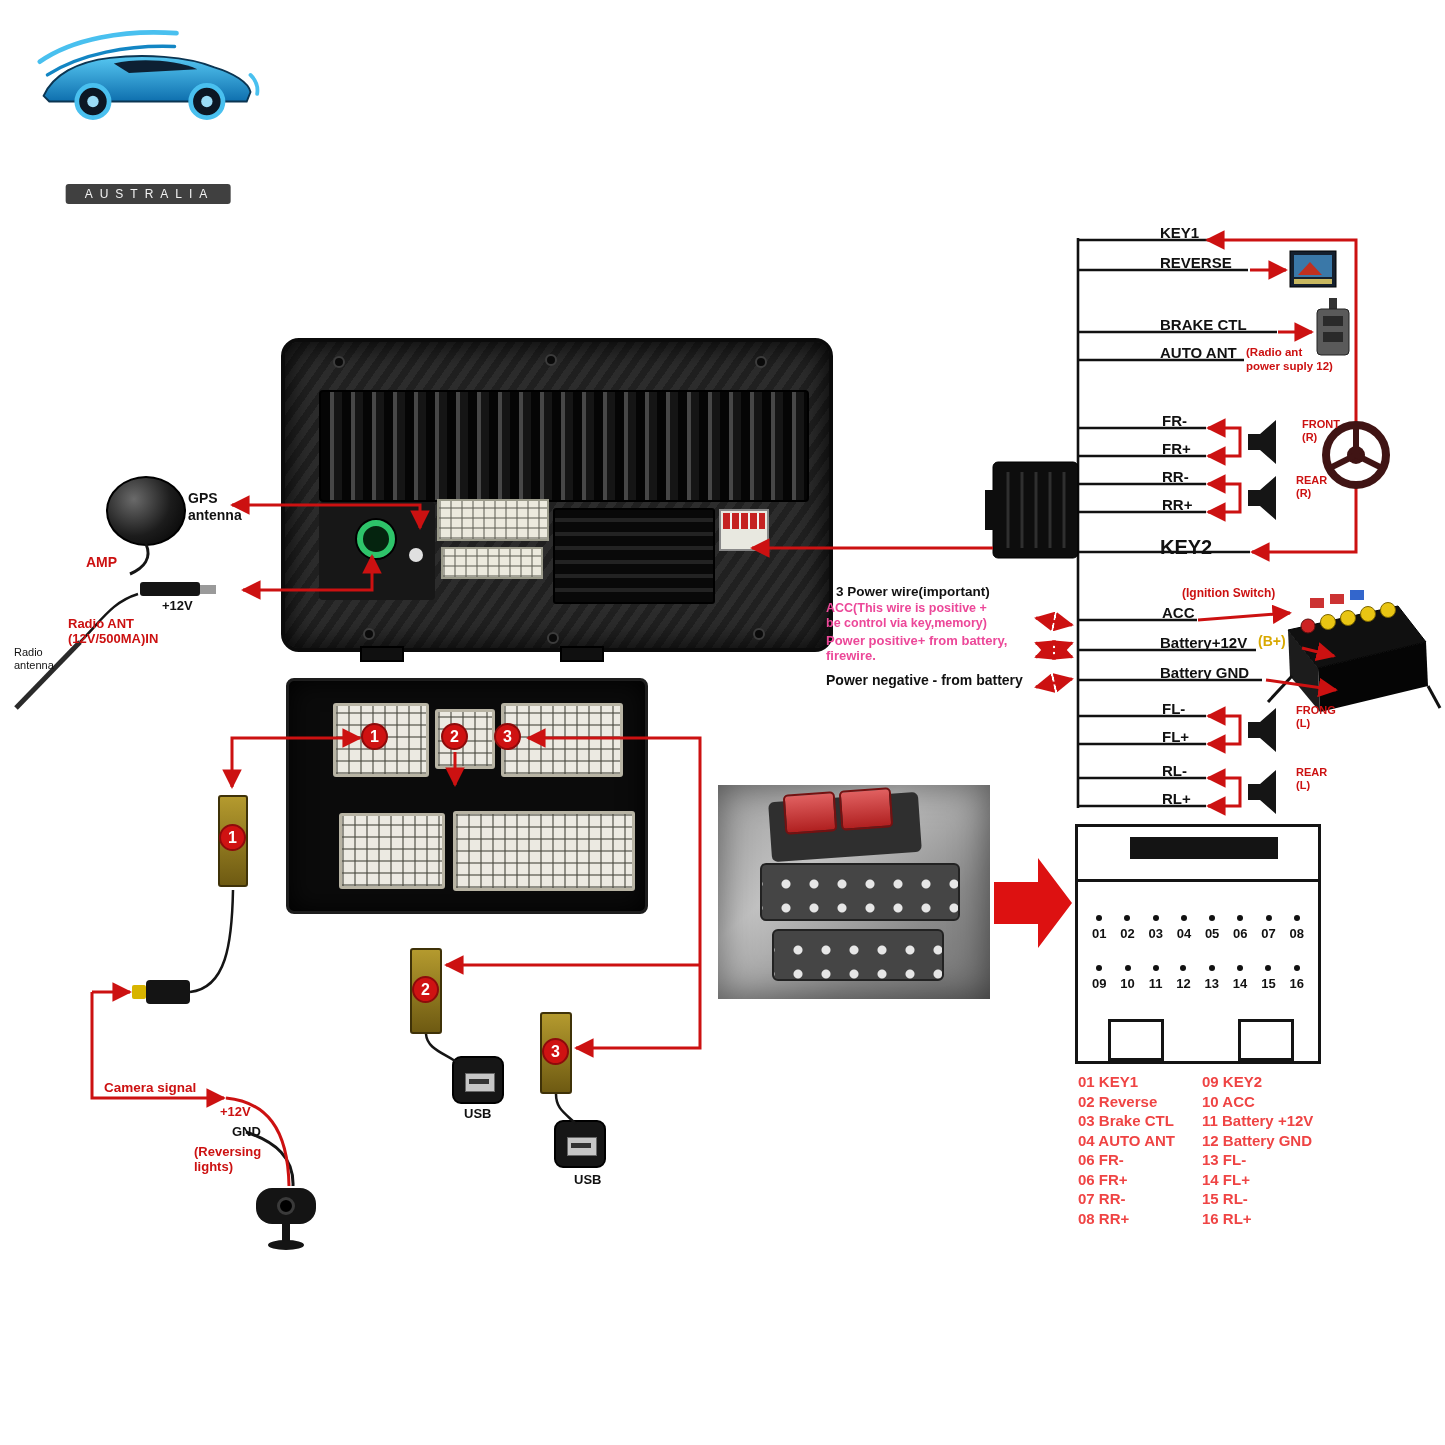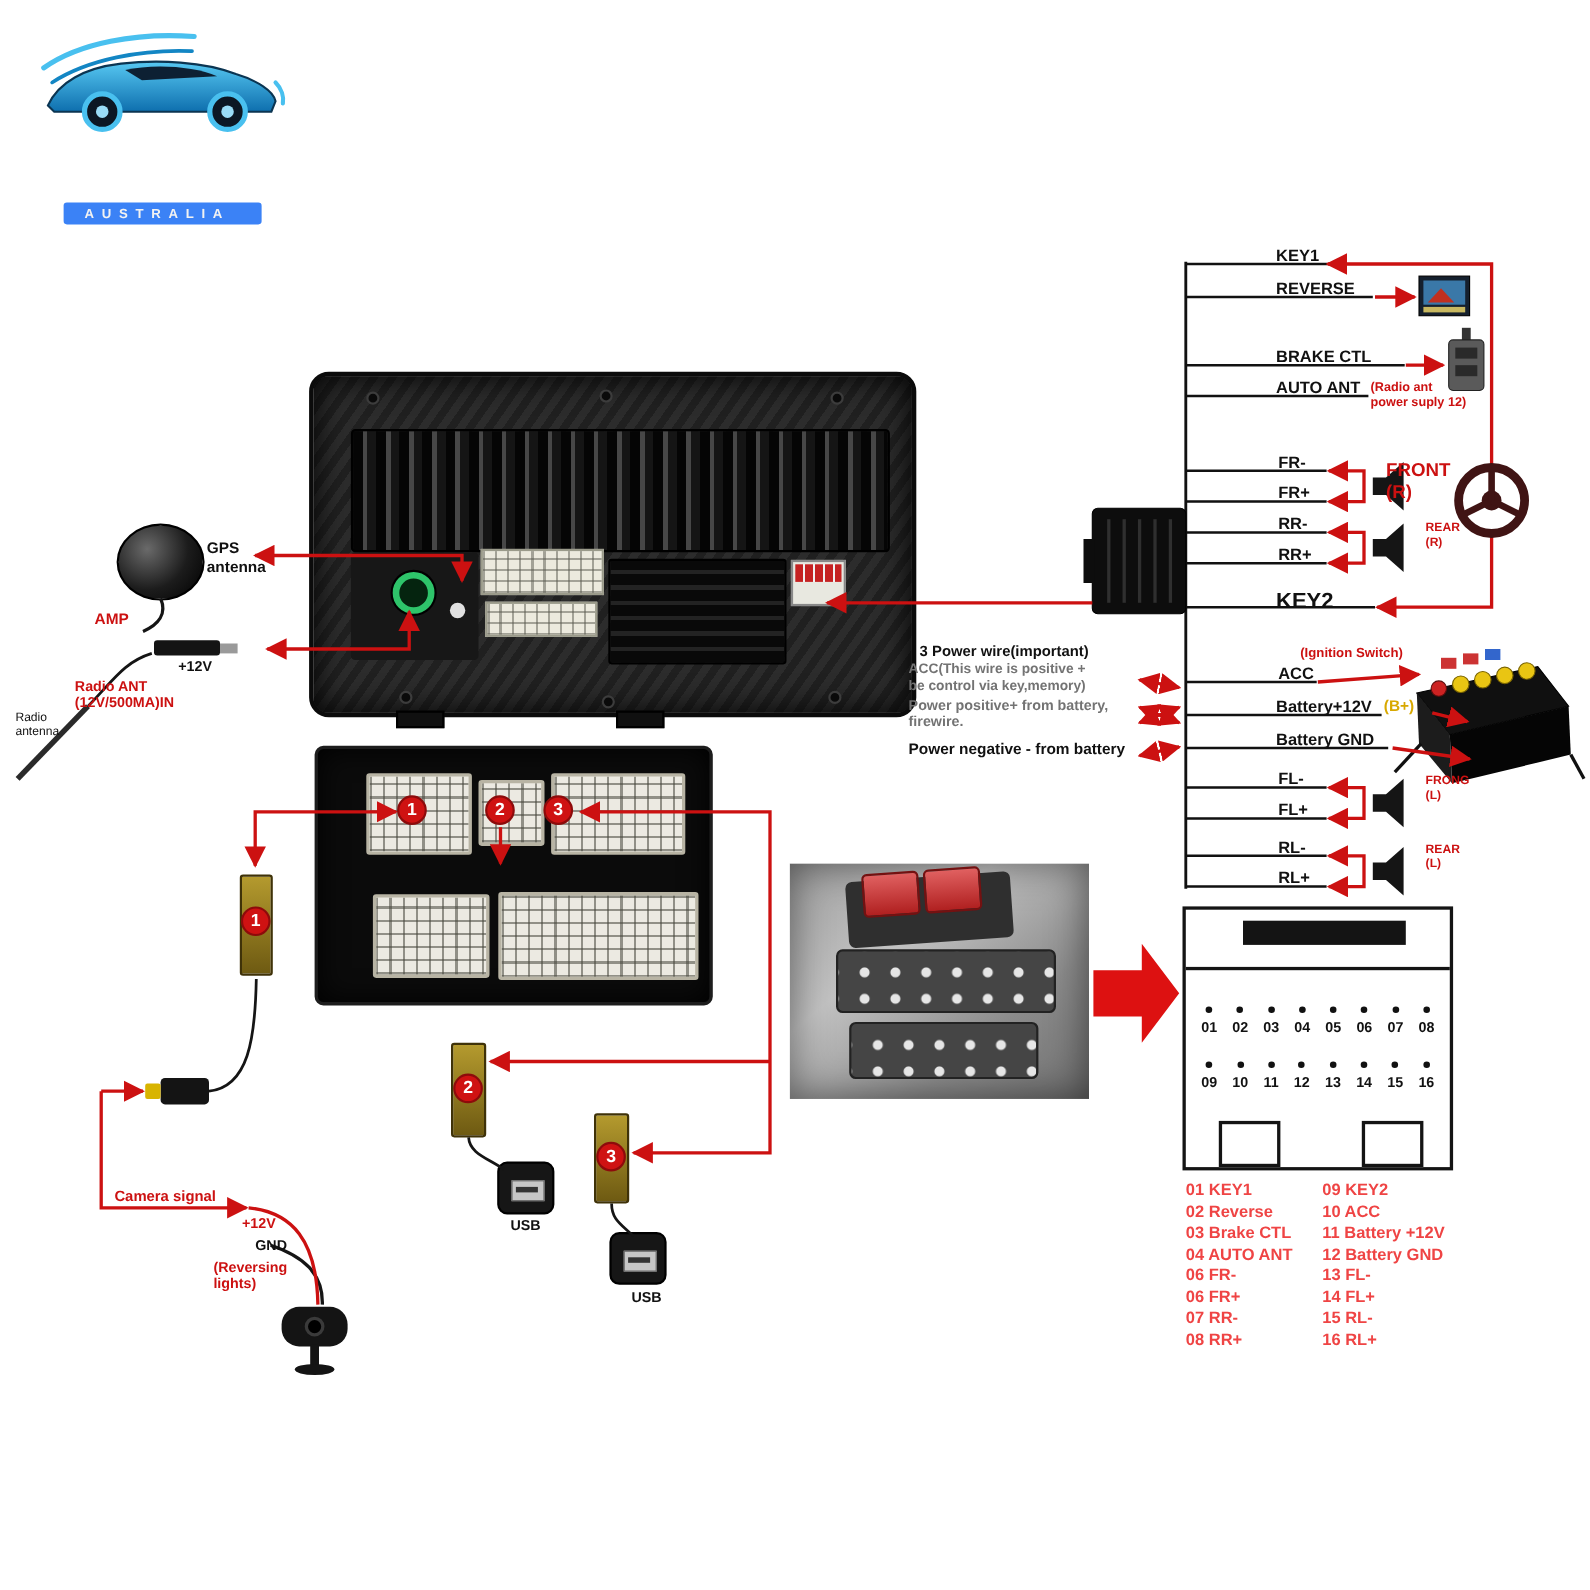--- a/index.html
+++ b/index.html
@@ -2,34 +2,34 @@
 <html><head>
 <meta charset="utf-8">
 <style>
   *{margin:0;padding:0;box-sizing:border-box}
   html,body{background:#fff}
   body{font-family:"Liberation Sans",sans-serif;color:#111}
   .page{position:relative;width:1445px;height:1445px;background:#fff;overflow:hidden}
   .lbl{position:absolute;white-space:pre-line;line-height:1.18;z-index:40}
   .b{font-weight:bold}
   .red{color:#cc1111}
-  .blue{color:#737373}
+  .blue{color:#ec4899}
   .overlay{position:absolute;left:0;top:0;z-index:30;pointer-events:none}
   .shape{position:absolute;z-index:10}
   .numball{position:absolute;z-index:45;width:27px;height:27px;border-radius:50%;background:#cf1212;
     color:#fff;font-weight:bold;font-size:16px;display:flex;align-items:center;justify-content:center;
     border:2px solid #8d0b0b}
   
   .logo{position:absolute;left:28px;top:18px;width:240px;height:200px;z-index:10}
   .logo-car{position:absolute;left:0;top:0;width:240px;height:112px}
   .logo-brand{position:absolute;top:108px;width:100%;text-align:center;font-size:45px;font-weight:900;
     letter-spacing:1px;color:#152741;
     text-shadow:-2px -2px 0 #c3e7f8,2px -2px 0 #c3e7f8,-2px 2px 0 #c3e7f8,2px 2px 0 #c3e7f8,0 4px 10px rgba(30,140,210,.55)}
-  .logo-sub{position:absolute;top:166px;left:50%;transform:translateX(-50%);background:#3b82f6;color:#f2f2f2;
-    font-size:12px;font-weight:bold;letter-spacing:7px;padding:3px 29px 3px 19px;border-radius:3px}
+  .logo-sub{position:absolute;top:166px;left:50%;transform:translateX(-50%);background:#404040;color:#f2f2f2;
+    font-size:12px;font-weight:normal;letter-spacing:7px;padding:3px 16px 3px 19px;border-radius:3px}
   
   .head-unit{left:281px;top:338px;width:552px;height:314px;
     background:repeating-linear-gradient(125deg,#202020 0 7px,#2c2c2c 7px 14px);
     border:4px solid #0b0b0b;border-radius:18px;box-shadow:inset 0 0 30px #000}
   .hu-fins{position:absolute;left:34px;top:48px;width:490px;height:112px;
     background:repeating-linear-gradient(90deg,#050505 0 9px,#474747 9px 13px,#151515 13px 21px);
     border:2px solid #000;border-radius:4px}
   .hu-panel-left{position:absolute;left:34px;top:160px;width:116px;height:98px;background:#171717;border-radius:4px}
   .hu-green{position:absolute;left:72px;top:178px;width:38px;height:38px;border-radius:50%;
     background:#05240f;border:6px solid #2ec46a;box-shadow:0 0 0 2px #000}
@@ -383,21 +383,21 @@
   <div class="lbl b" style="left:574px;top:1172px;font-size:13px">USB</div>
 
   <div class="lbl b" style="left:1160px;top:224px;font-size:15px">KEY1</div>
   <div class="lbl b" style="left:1160px;top:254px;font-size:15px">REVERSE</div>
   <div class="lbl b" style="left:1160px;top:316px;font-size:15px">BRAKE CTL</div>
   <div class="lbl b" style="left:1160px;top:344px;font-size:15px">AUTO ANT</div>
   <div class="lbl b red" style="left:1246px;top:346px;font-size:11.5px">(Radio ant
 power suply 12)</div>
   <div class="lbl b" style="left:1162px;top:412px;font-size:15px">FR-</div>
   <div class="lbl b" style="left:1162px;top:440px;font-size:15px">FR+</div>
-  <div class="lbl b red" style="left:1260px;top:418px;font-size:17px">FRONT
+  <div class="lbl b red" style="left:1302px;top:418px;font-size:11px">FRONT
 (R)</div>
   <div class="lbl b" style="left:1162px;top:468px;font-size:15px">RR-</div>
   <div class="lbl b" style="left:1162px;top:496px;font-size:15px">RR+</div>
   <div class="lbl b red" style="left:1296px;top:474px;font-size:11px">REAR
 (R)</div>
   <div class="lbl b" style="left:1160px;top:536px;font-size:20px">KEY2</div>
   <div class="lbl b" style="left:1162px;top:604px;font-size:15px">ACC</div>
   <div class="lbl b red" style="left:1182px;top:586px;font-size:12px">(Ignition Switch)</div>
   <div class="lbl b" style="left:1160px;top:634px;font-size:15px">Battery+12V</div>
   <div class="lbl b" style="left:1258px;top:633px;font-size:14px;color:#d8a800">(B+)</div>

